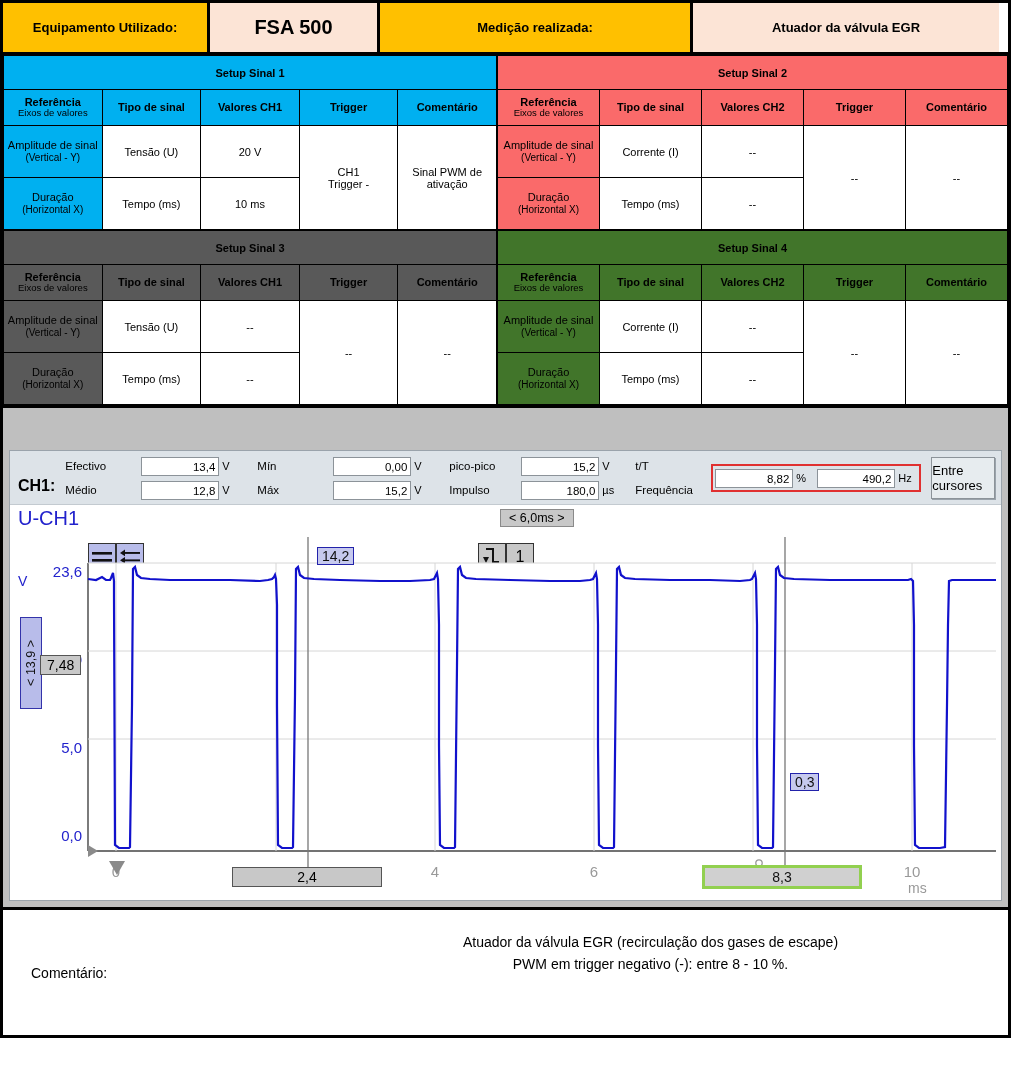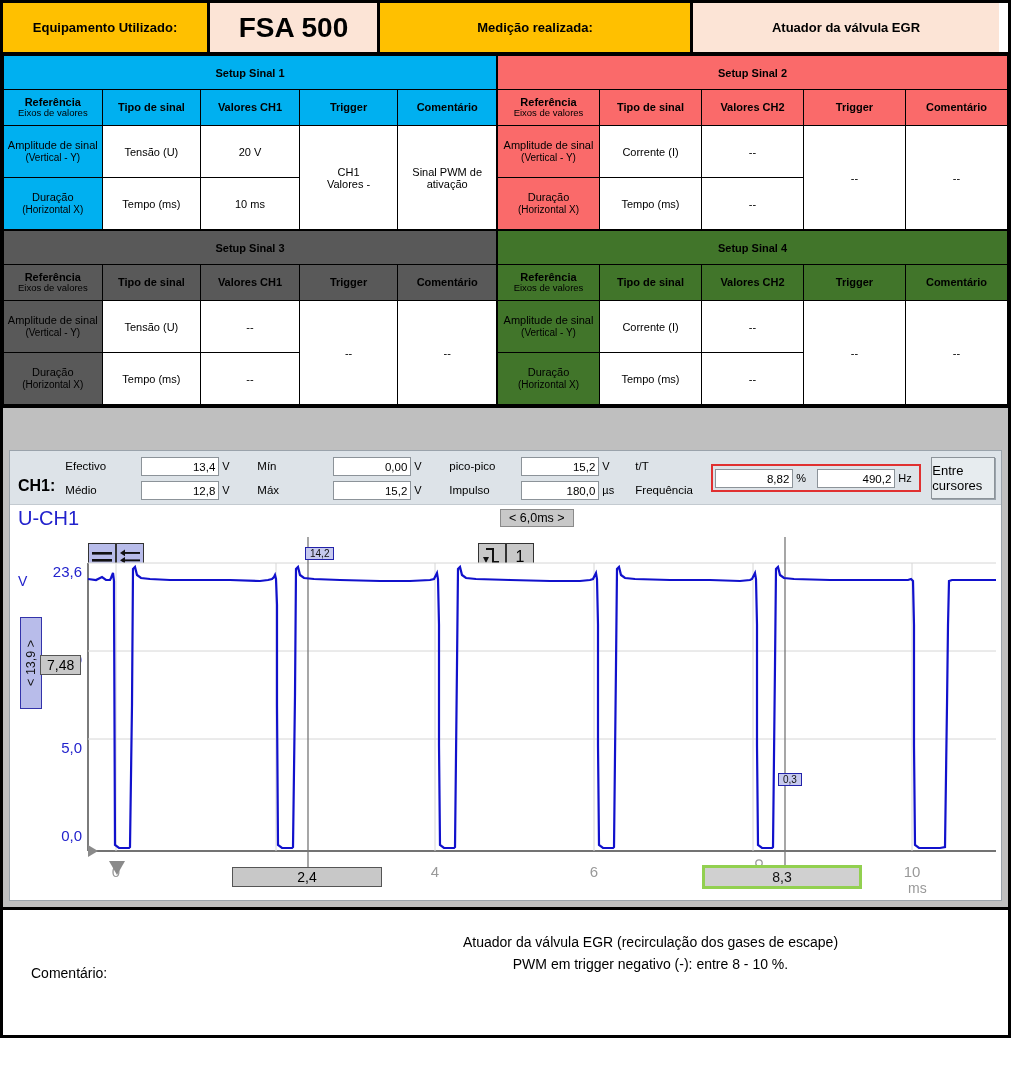--- a/index.html
+++ b/index.html
@@ -28,21 +28,21 @@
   }
   .hdr-cell {
     display: flex; align-items: center; justify-content: center;
     font-size: 13px; font-weight: bold; color: #000;
     border-right: 3px solid #000;
     text-align: right;
   }
   .hdr-cell:last-child { border-right: none; }
   .hdr-amber { background: #FFC000; }
   .hdr-peach { background: #FCE4D6; }
-  .hdr-big { font-size: 28px; font-weight: bold; }
+  .hdr-big { font-size: 20px; font-weight: bold; }
 
   
   .setups {
     display: flex;
     width: 1011px;
     border-left: 3px solid #000;
     border-right: 3px solid #000;
   }
   .setup-block { border-right: 3px solid #000; }
   .setup-block:last-child { border-right: none; }
@@ -196,21 +196,21 @@
     white-space: nowrap;
   }
   .gray-chip {
     position: absolute;
     background: #C8C8C8; border: 1px solid #555;
     font-size: 14px; padding: 1px 6px;
   }
   .blue-chip {
     position: absolute;
     background: #C6C9EE; border: 1px solid #2222aa;
-    font-size: 10px; padding: 0px 4px; color: #111;
+    font-size: 14px; padding: 0px 4px; color: #111; margin-left: 12px;
   }
   .green-chip {
     position: absolute;
     background: #D0D0D0; border: 3px solid #92D050;
     font-size: 14px; padding: 1px 6px; color: #111;
     text-align: center;
   }
 
   
   .comment-box {
@@ -267,21 +267,21 @@
           <td class="s-head" style="width:112px">Comentário</td>
         </tr>
         <tr>
           <td class="s-ref s-val">
             <span>Amplitude de sinal</span>
             <span class="sub">(Vertical - Y)</span>
           </td>
           <td class="s-val">Tensão (U)</td>
           <td class="s-val">20 V</td>
           <td rowspan="2" style="white-space:pre-line">CH1
-Valores -</td>
+Trigger -</td>
           <td rowspan="2" style="white-space:pre-line">Sinal PWM de
 ativação</td>
         </tr>
         <tr>
           <td class="s-ref s-val">
             <span>Duração</span>
             <span class="sub">(Horizontal X)</span>
           </td>
           <td class="s-val">Tempo (ms)</td>
           <td class="s-val">10 ms</td>

